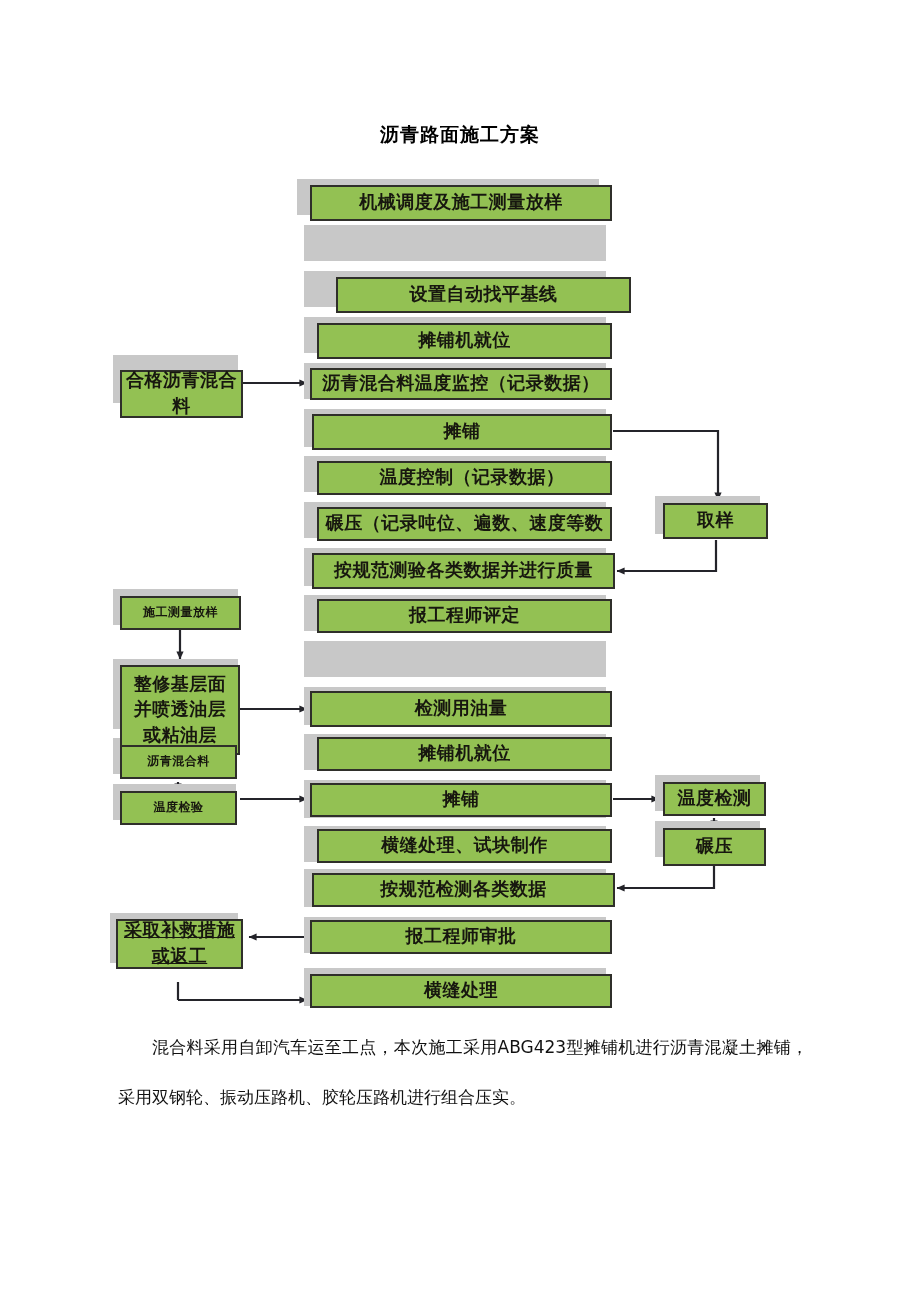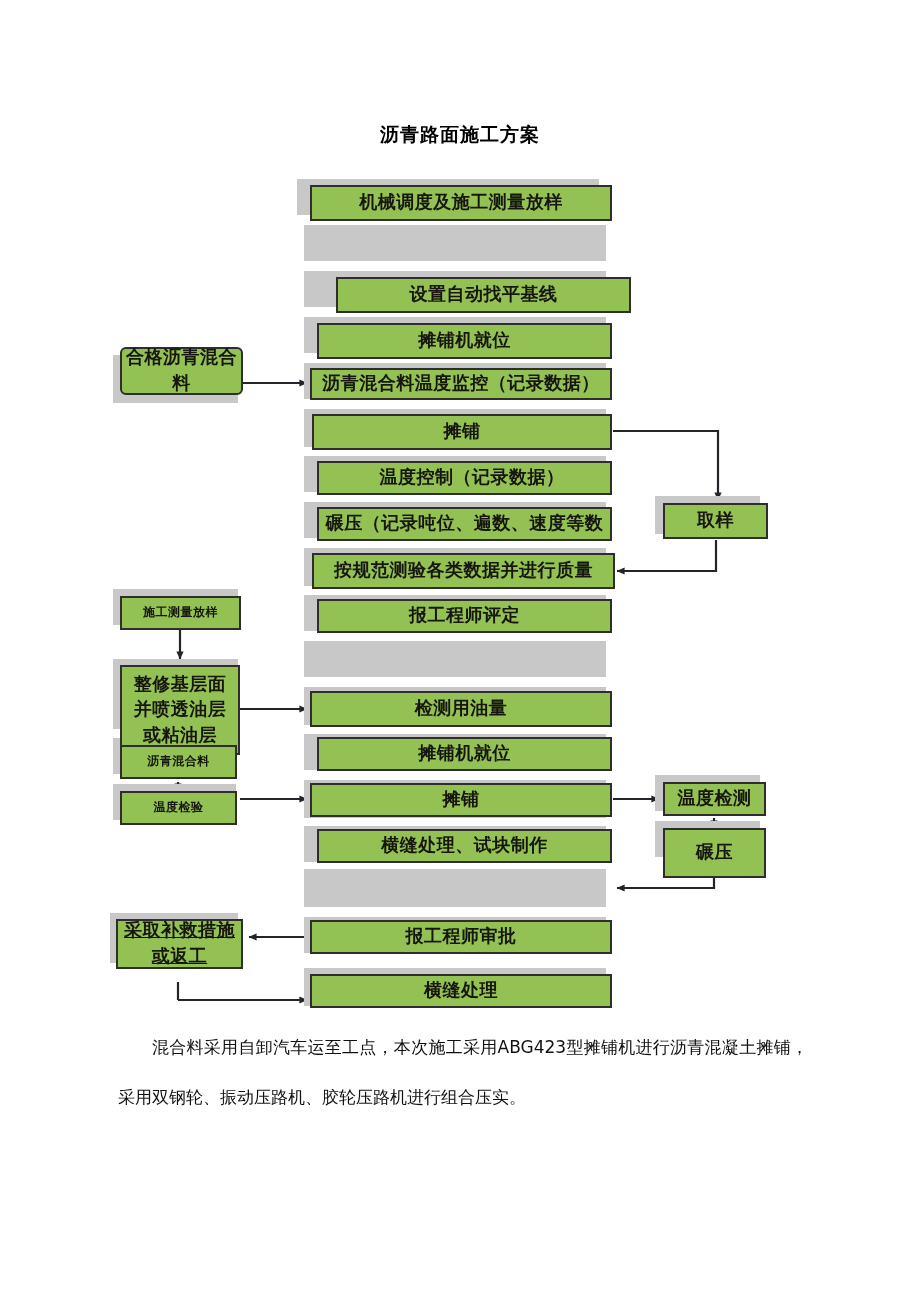--- a/index.html
+++ b/index.html
@@ -193,35 +193,38 @@
     </div>
     <div class="node" style="left:317px; top:737px; width:295px; height:34px;">
       <span class="label">摊铺机就位</span>
     </div>
     <div class="node" style="left:310px; top:783px; width:302px; height:34px;">
       <span class="label">摊铺</span>
     </div>
     <div class="node" style="left:317px; top:829px; width:295px; height:34px;">
       <span class="label">横缝处理、试块制作</span>
     </div>
+    <div class="node" style="left:312px; top:873px; width:303px; height:34px;">
+      <span class="label">按规范检测各类数据</span>
+    </div>
     <div class="node" style="left:310px; top:920px; width:302px; height:34px;">
       <span class="label">报工程师审批</span>
     </div>
     <div class="node" style="left:310px; top:974px; width:302px; height:34px;">
       <span class="label">横缝处理</span>
     </div>
 
     <div class="shadow" style="left:113px; top:355px; width:125px; height:48px;"></div>
     <div class="shadow" style="left:113px; top:589px; width:125px; height:36px;"></div>
     <div class="shadow" style="left:113px; top:659px; width:125px; height:70px;"></div>
     <div class="shadow" style="left:113px; top:738px; width:123px; height:36px;"></div>
     <div class="shadow" style="left:113px; top:784px; width:123px; height:36px;"></div>
     <div class="shadow" style="left:110px; top:913px; width:128px; height:50px;"></div>
 
-    <div class="node multi" style="left:120px; top:347px; width:123px; height:48px;border-radius:6px;">
+    <div class="node multi" style="left:120px; top:370px; width:123px; height:48px;">
       <span class="label">合格沥青混合料</span>
     </div>
     <div class="node narrow" style="left:120px; top:596px; width:121px; height:34px;">
       <span class="label">施工测量放样</span>
     </div>
     <div class="node multi" style="left:120px; top:665px; width:120px; height:90px;">
       <span class="label">整修基层面并喷透油层或粘油层</span>
     </div>
     <div class="node narrow" style="left:120px; top:745px; width:117px; height:34px;">
       <span class="label">沥青混合料</span>
@@ -236,21 +239,21 @@
     <div class="shadow" style="left:655px; top:496px; width:105px; height:38px;"></div>
     <div class="shadow" style="left:655px; top:775px; width:105px; height:36px;"></div>
     <div class="shadow" style="left:655px; top:821px; width:105px; height:36px;"></div>
 
     <div class="node" style="left:663px; top:503px; width:105px; height:36px;">
       <span class="label">取样</span>
     </div>
     <div class="node" style="left:663px; top:782px; width:103px; height:34px;">
       <span class="label">温度检测</span>
     </div>
-    <div class="node" style="left:663px; top:828px; width:103px; height:50px;">
+    <div class="node" style="left:663px; top:828px; width:103px; height:38px;">
       <span class="label">碾压</span>
     </div>
 
   </div>
 
   <div class="para">混合料采用自卸汽车运至工点，本次施工采用ABG423型摊铺机进行沥青混凝土摊铺，采用双钢轮、振动压路机、胶轮压路机进行组合压实。</div>
 
 </div>
 
 </body></html>

